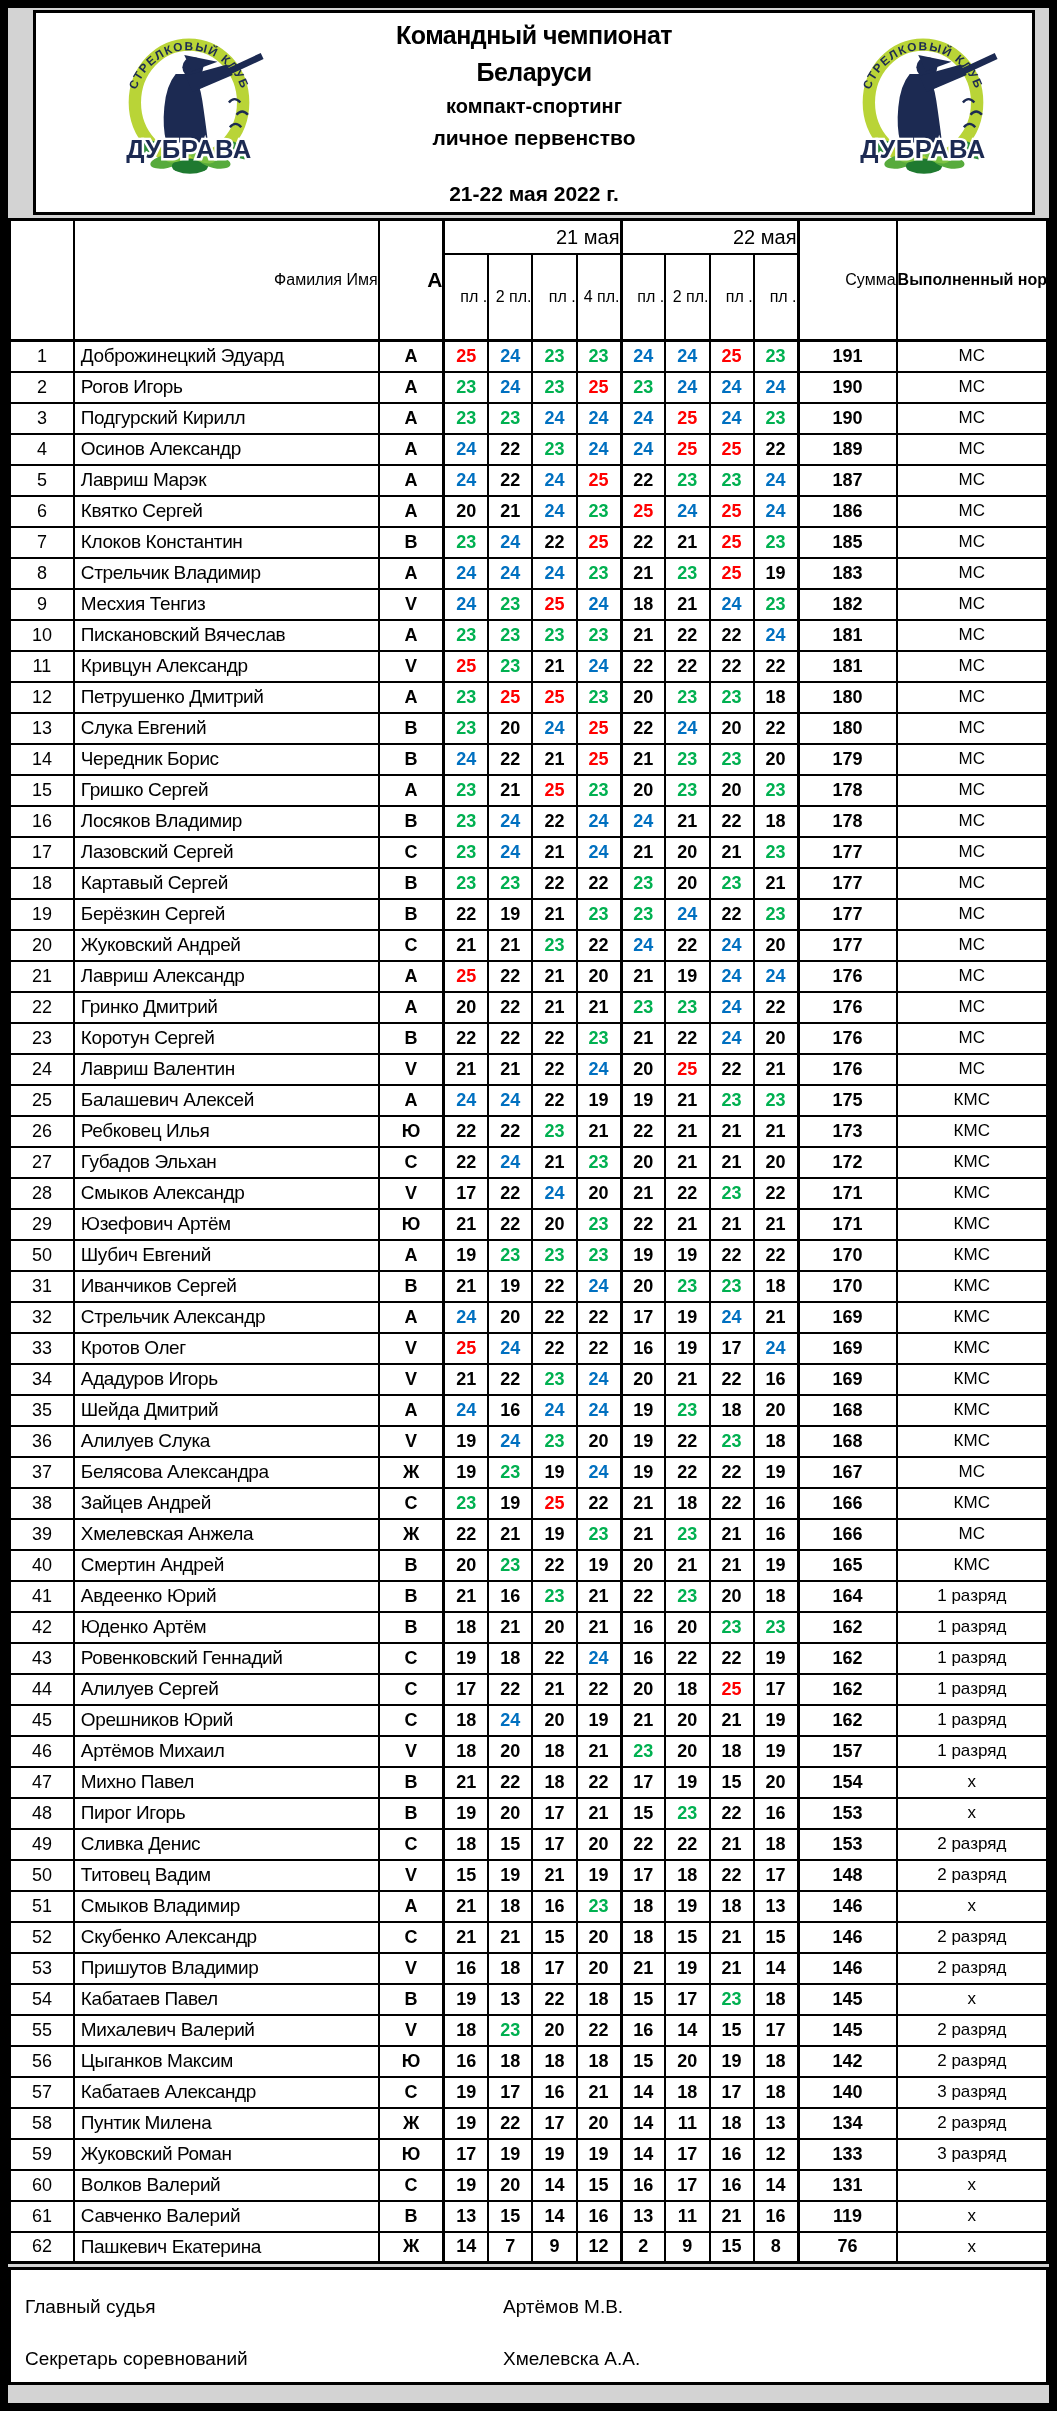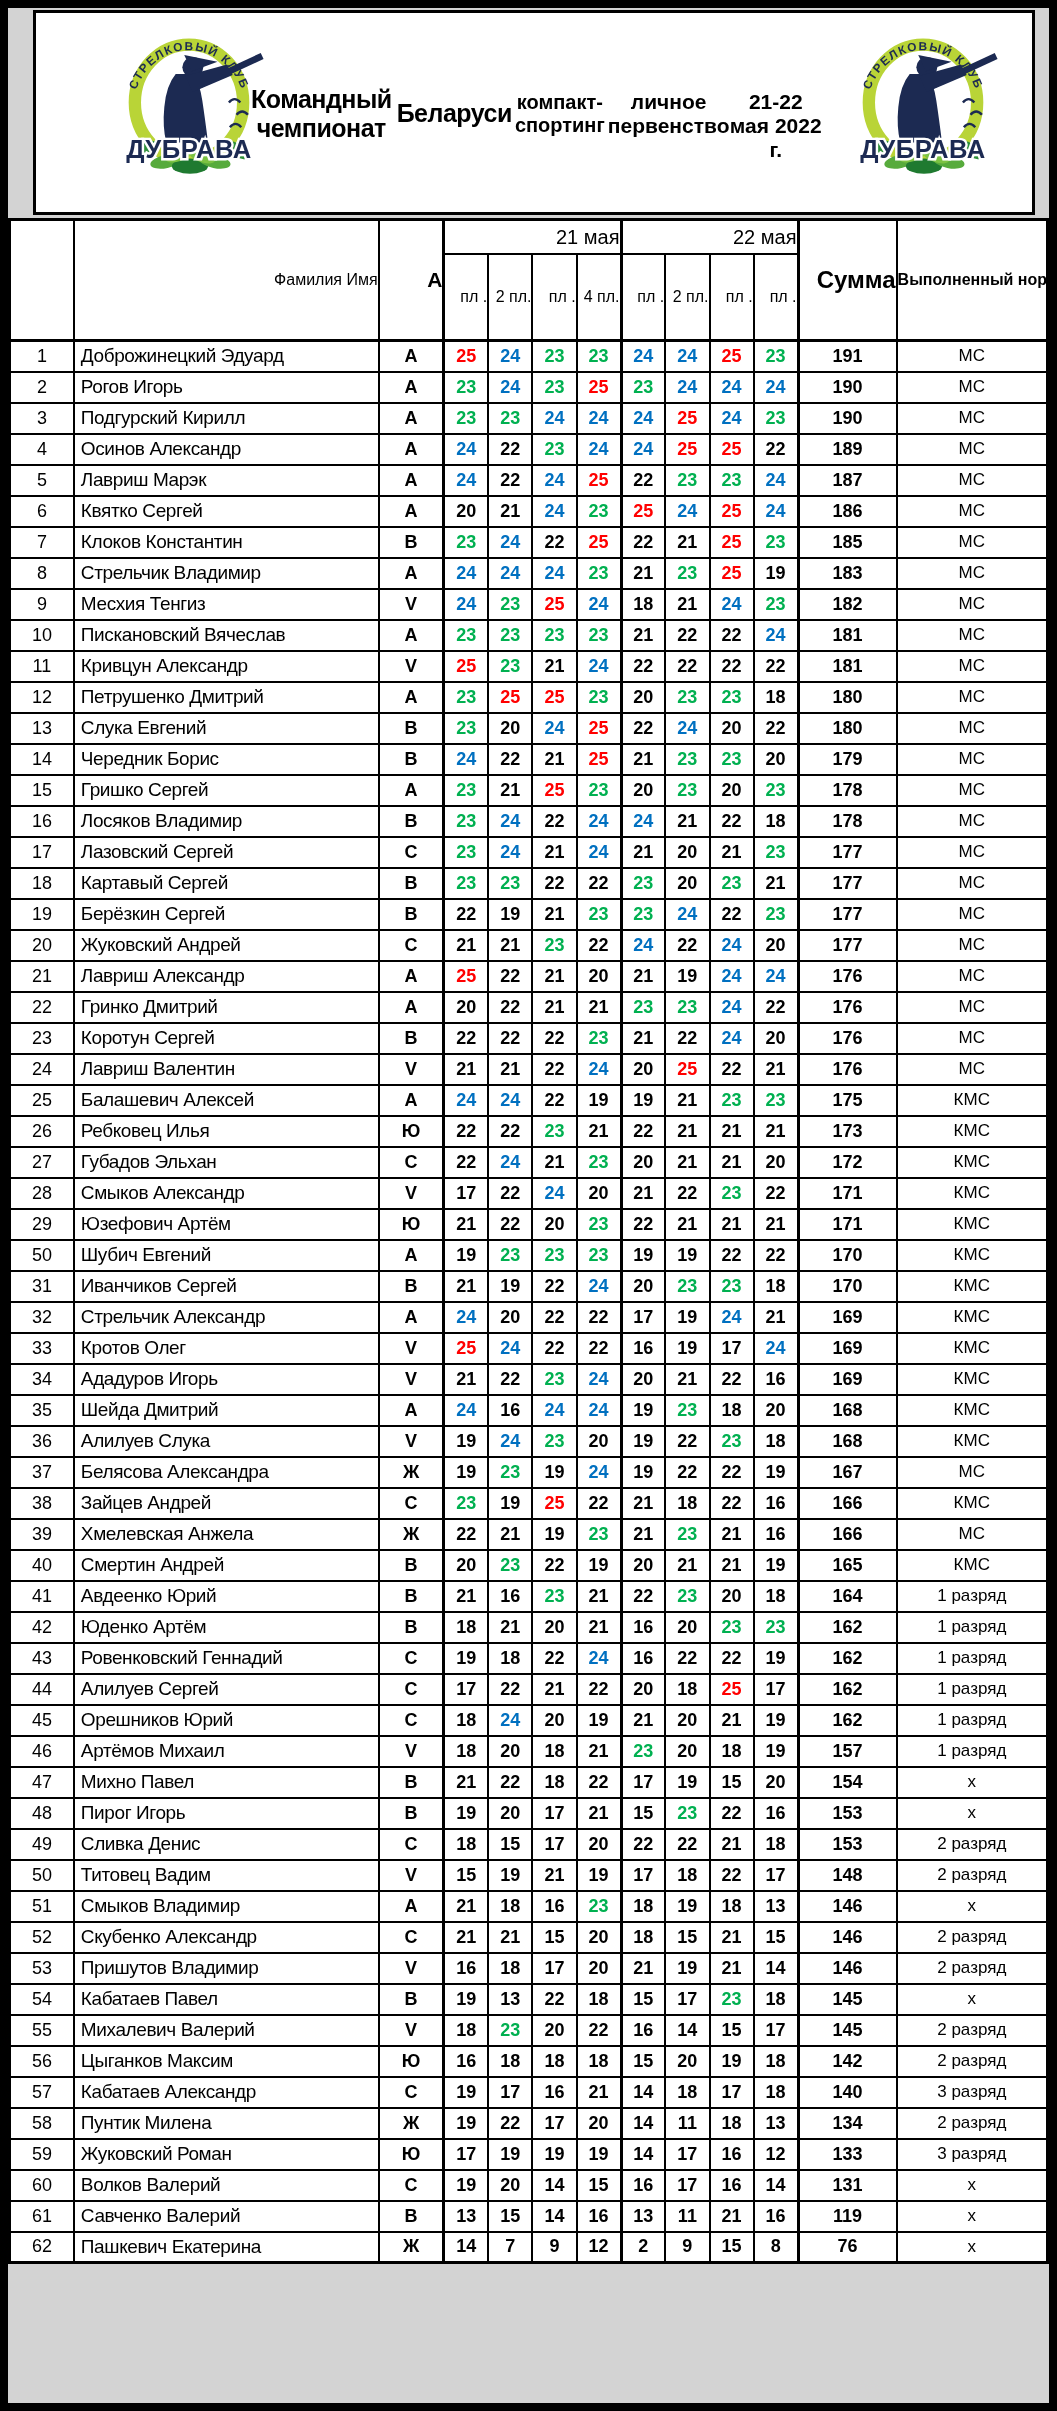--- a/index.html
+++ b/index.html
@@ -8,40 +8,40 @@
     font-family:"Liberation Sans", sans-serif;color:#000;
   }
   .page{position:absolute;left:8px;top:8px;width:1041px;height:2395px;background:#d3d3d3;overflow:hidden;}
 
   
   .title-box{position:absolute;left:25px;top:2px;width:996px;height:199px;background:#fff;border:3px solid #000;}
   .logo{position:absolute;top:4px;}
   .logo.left{left:58px;}
   .logo.right{left:792px;}
   .title-text{position:absolute;left:210px;right:210px;top:8px;bottom:6px;
-    display:flex;flex-direction:row;justify-content:flex-end;align-items:center;text-align:center;}
+    display:flex;flex-direction:column;justify-content:space-between;align-items:center;text-align:center;}
   .t1{font-size:25px;font-weight:bold;letter-spacing:-0.5px;}
   .t2{font-size:25px;font-weight:bold;letter-spacing:-0.5px;}
   .t3{font-size:20px;font-weight:bold;}
   .t4{font-size:21px;font-weight:bold;}
   .t5{font-size:21px;font-weight:bold;margin-top:24px;}
 
   
   table.results{position:absolute;left:0;top:210px;width:1041px;border-collapse:collapse;table-layout:fixed;
     background:#fff;border:3px solid #000;}
   .results th,.results td{border:2px solid #000;padding:0;overflow:hidden;white-space:nowrap;vertical-align:middle;}
   .thick-l{border-left:3px solid #000 !important;}
   thead th{font-weight:normal;text-align:right;}
   .hr1 th.h-day{height:32px;font-size:20px;border-bottom:2px solid #000;}
   .hr2 th{height:84px;}
   thead tr:last-child th, thead th[rowspan]{border-bottom:3px solid #000;}
   .h-name{font-size:16px;}
   .h-cat{font-size:21px;font-weight:bold;}
   .h-sub{font-size:16px;white-space:pre-line;line-height:1.2;}
-  .h-sum{font-size:24px;font-weight:bold;}
+  .h-sum{font-size:16px;}
   .h-norm{font-size:16px;font-weight:bold;white-space:normal;line-height:1.5;padding:0 14px;}
   tbody tr{height:31px;}
   tbody td{text-align:center;font-size:18px;}
   td.c-num{font-size:18px;}
   td.c-name{text-align:left;padding-left:6px;font-size:19px;letter-spacing:-0.4px;}
   td.c-cat{font-weight:bold;}
   td.c-score{font-weight:bold;}
   td.c-sum{font-weight:bold;}
   td.c-norm{font-size:17px;}
   .s25{color:var(--c25,#f00);}
@@ -1080,14 +1080,20 @@
           <td class="c-score thick-l">2</td>
           <td class="c-score">9</td>
           <td class="c-score">15</td>
           <td class="c-score">8</td>
           <td class="c-sum thick-l">76</td>
           <td class="c-norm">х</td>
         </tr>
       </tbody>
   </table>
 
+  <div class="footer-box">
+    <div class="f-label1">Главный судья</div>
+    <div class="f-name1">Артёмов М.В.</div>
+    <div class="f-label2">Секретарь соревнований</div>
+    <div class="f-name2">Хмелевска А.А.</div>
+  </div>
 
 </div>
 
 </body></html>

